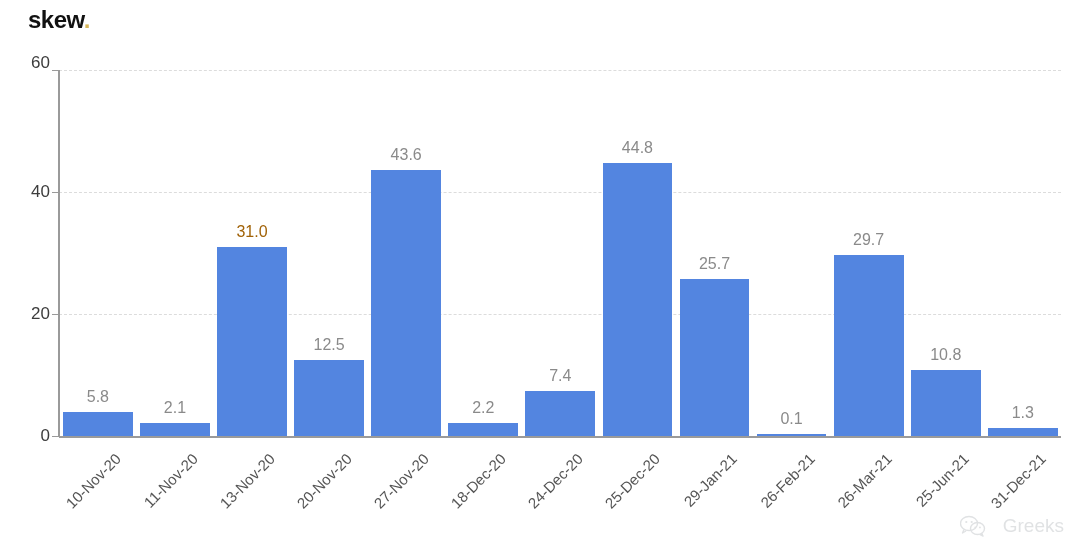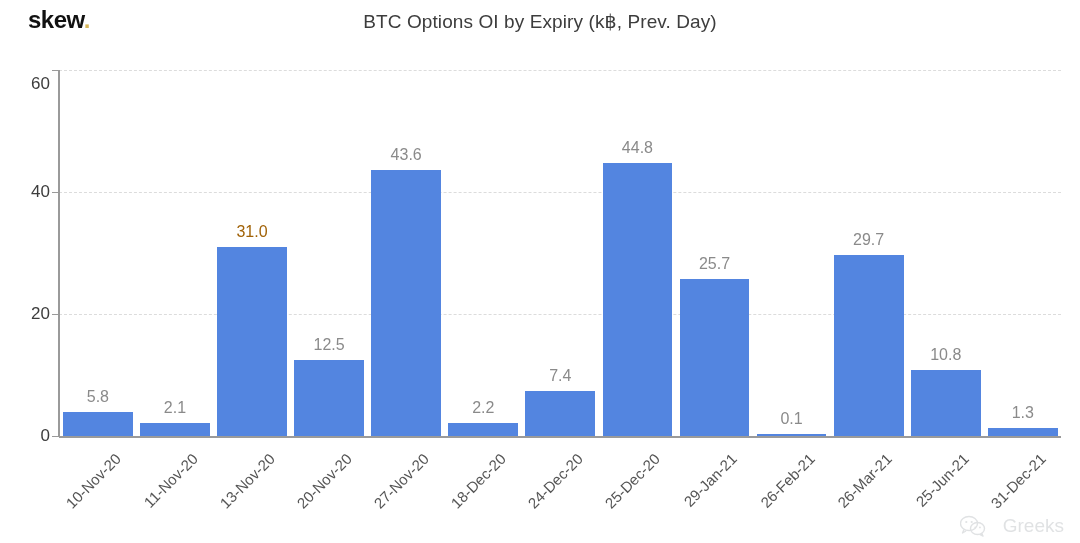--- a/index.html
+++ b/index.html
@@ -161,27 +161,26 @@
   }
   #watermark svg { display: block; }
 </style>
 </head>
 <body>
 
 <div id="page">
 
   <div id="brand-logo"><span>skew</span><span class="dot">.</span></div>
 
-  <div id="chart-title">BTC Options OI by Expiry (k฿, Prev. Day)</div>
 
   <div id="y-ticks">
       <div class="y-tick-label" style="top: 436px;">0</div>
       <div class="y-tick-label" style="top: 314px;">20</div>
       <div class="y-tick-label" style="top: 192px;">40</div>
-      <div class="y-tick-label" style="top: 84px;">60</div>
+      <div class="y-tick-label" style="top: 63px;">60</div>
     </div>
   <div id="y-axis-line"></div>
   <div id="x-axis-line"></div>
 
   <div id="plot-area">
     <div id="gridlines">
         <div class="gridline" style="top: 244px;"></div>
         <div class="gridline" style="top: 122px;"></div>
         <div class="gridline" style="top: 0px;"></div>
       </div>

